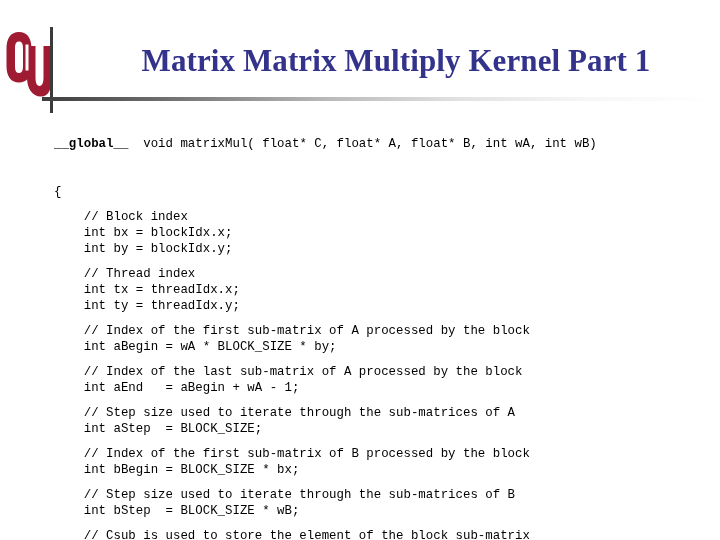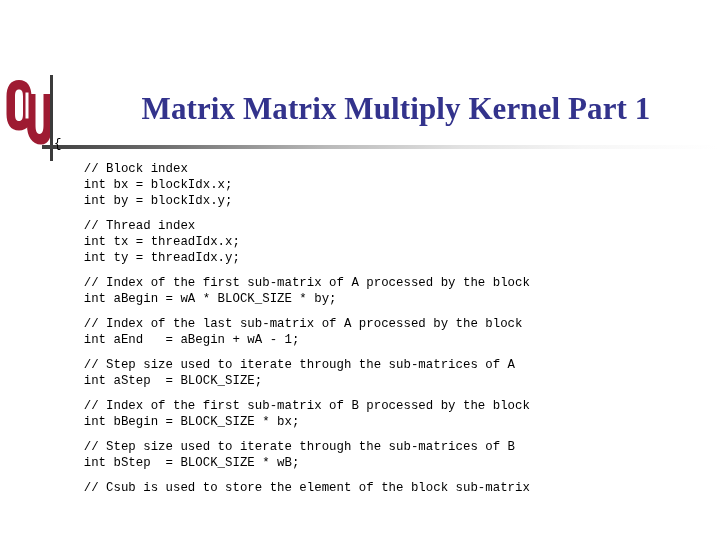--- a/index.html
+++ b/index.html
@@ -15,21 +15,20 @@
     font-family: "Liberation Serif", serif;
     -webkit-font-smoothing: none;
   }
 
   
   #header {
     position: absolute;
     left: 0; top: 0;
     width: 720px;
     height: 110px;
-    margin-top: 48px;
   }
 
   #ou-logo-header {
     position: absolute;
     left: 6px;
     top: 30px;
     width: 46px;
     height: 70px;
   }
   #ou-logo-header svg { display: block; }
@@ -118,20 +117,21 @@
     </svg>
   </div>
 
   <div id="header-vrule"></div>
   <div id="header-hrule"></div>
 
   <div id="slide-title">Matrix Matrix Multiply Kernel Part 1</div>
 </div>
 
 <div id="code-block">
+  <div class="code-line sig"><span class="kw">__global__</span><span class="rest">  void matrixMul( float* C, float* A, float* B, int wA, int wB)</span></div>
   <div id="code-lines"><div class="code-line">{</div><div class="code-line blank">&nbsp;</div><div class="code-line">    // Block index</div><div class="code-line">    int bx = blockIdx.x;</div><div class="code-line">    int by = blockIdx.y;</div><div class="code-line blank">&nbsp;</div><div class="code-line">    // Thread index</div><div class="code-line">    int tx = threadIdx.x;</div><div class="code-line">    int ty = threadIdx.y;</div><div class="code-line blank">&nbsp;</div><div class="code-line">    // Index of the first sub-matrix of A processed by the block</div><div class="code-line">    int aBegin = wA * BLOCK_SIZE * by;</div><div class="code-line blank">&nbsp;</div><div class="code-line">    // Index of the last sub-matrix of A processed by the block</div><div class="code-line">    int aEnd   = aBegin + wA - 1;</div><div class="code-line blank">&nbsp;</div><div class="code-line">    // Step size used to iterate through the sub-matrices of A</div><div class="code-line">    int aStep  = BLOCK_SIZE;</div><div class="code-line blank">&nbsp;</div><div class="code-line">    // Index of the first sub-matrix of B processed by the block</div><div class="code-line">    int bBegin = BLOCK_SIZE * bx;</div><div class="code-line blank">&nbsp;</div><div class="code-line">    // Step size used to iterate through the sub-matrices of B</div><div class="code-line">    int bStep  = BLOCK_SIZE * wB;</div><div class="code-line blank">&nbsp;</div><div class="code-line">    // Csub is used to store the element of the block sub-matrix</div></div>
 </div>
 
 <div id="footer">
 
   
   
 
   
   

